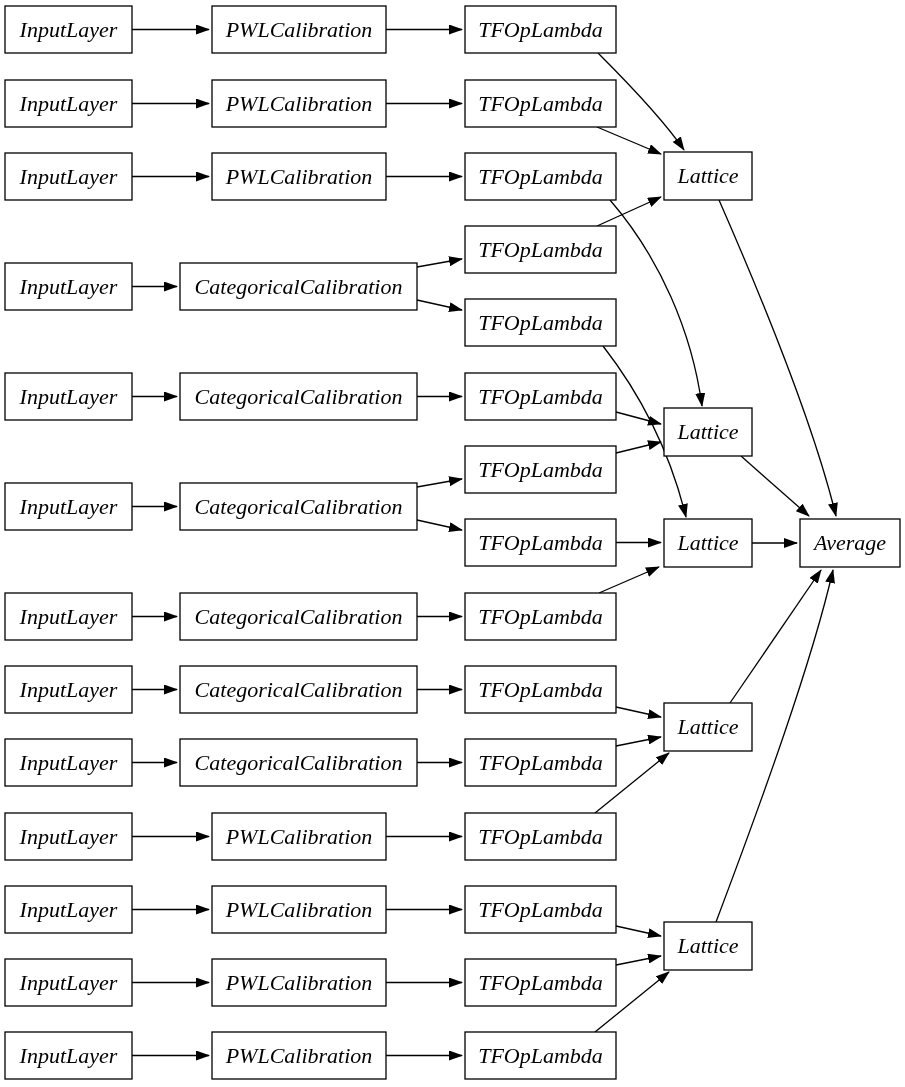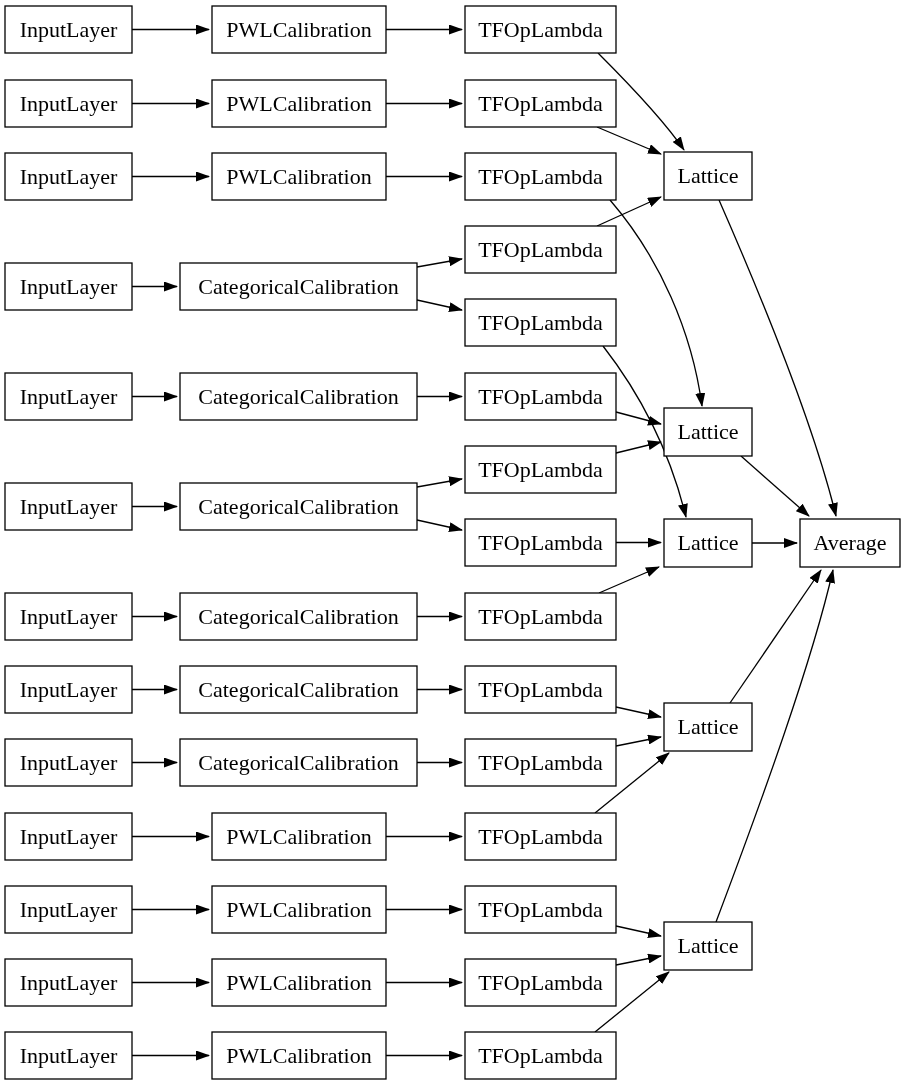--- a/index.html
+++ b/index.html
@@ -1,21 +1,21 @@
 <!DOCTYPE html>
 <html><head>
 <meta charset="utf-8">
 <style>
   html, body { margin: 0; padding: 0; }
   body {
     width: 905px; height: 1087px;
     background: #ffffff;
     font-family: "Liberation Serif", "DejaVu Serif", serif;
   }
-  #diagram-root { width: 905px; height: 787px; }
+  #diagram-root { width: 905px; height: 787px; font-style: italic; }
   svg#graph { display: block; }
   svg#graph text {
     font-family: "Liberation Serif", "DejaVu Serif", serif;
     font-size: 22px;
   }
 </style>
 </head>
 <body>
 
 <div id="diagram-root">

